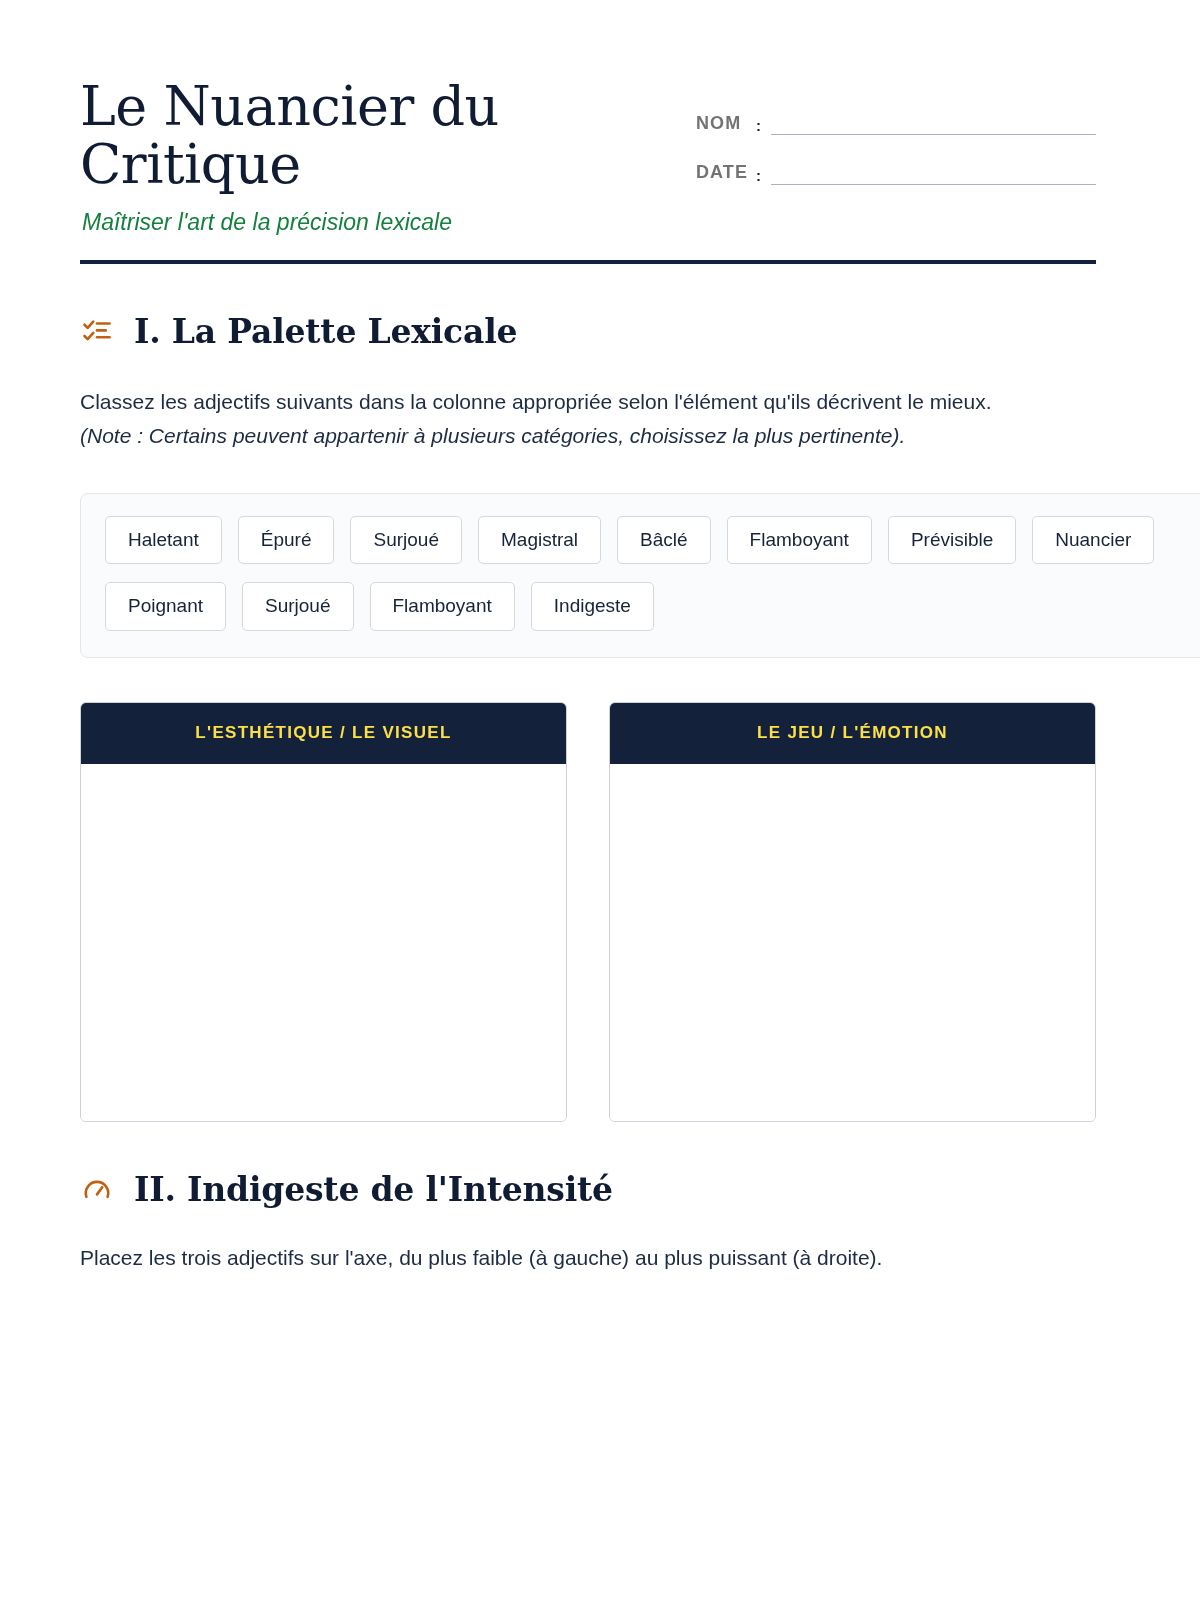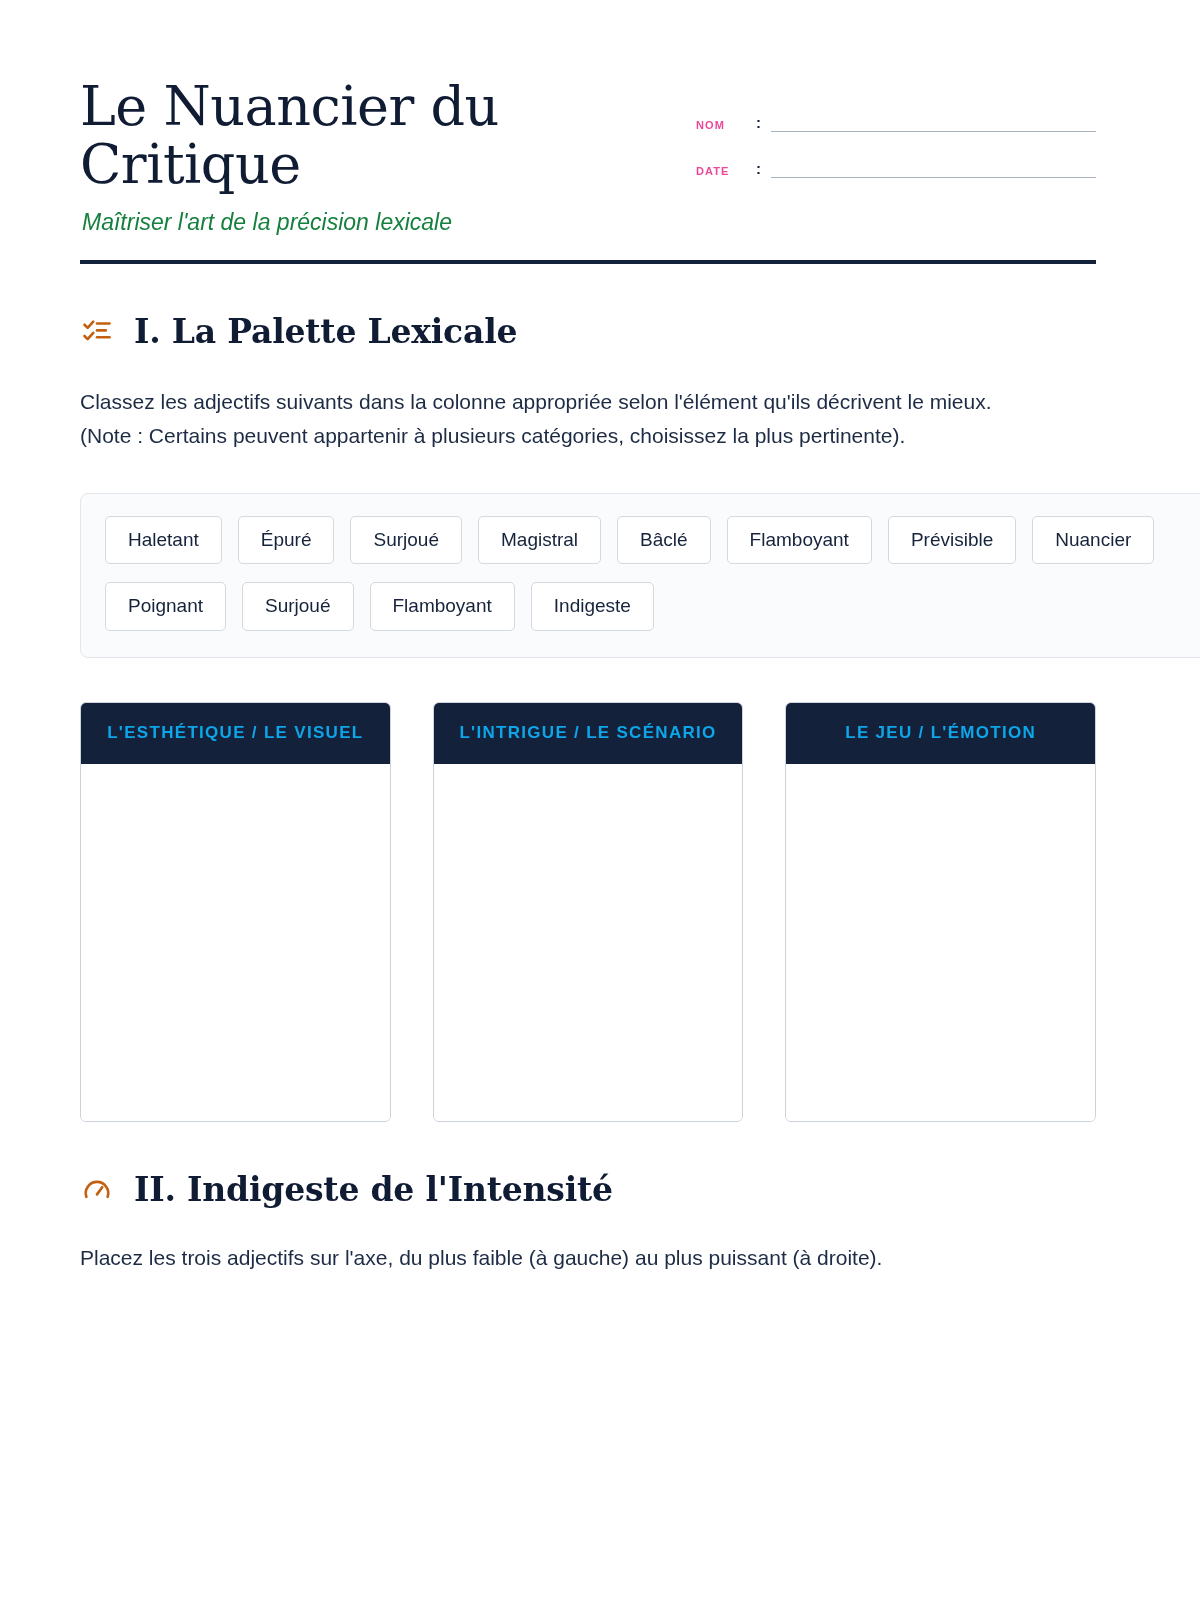--- a/index.html
+++ b/index.html
@@ -51,24 +51,24 @@
   .meta {
     margin-top: 34px;
     width: 400px;
   }
   .meta-row {
     display: flex;
     align-items: flex-end;
     margin-bottom: 26px;
   }
   .meta-label {
-    font-size: 11px;
+    font-size: 18px;
     font-weight: bold;
     letter-spacing: 1.1px;
-    color: #ec4899;
+    color: #737373;
     width: 66px;
     line-height: 1.3;
     text-align: left;
   }
   .meta-colon {
     font-size: 15px;
     font-weight: bold;
     color: #13213a;
     margin: 0 10px 0 -6px;
     align-self: flex-end;
@@ -110,21 +110,21 @@
     margin: 4px;
     letter-spacing: -0.2px;
   }
   .section-desc {
     font-size: 21px;
     line-height: 1.62;
     color: #1d2b44;
     margin: 30px 0 0 0;
     max-width: 960px;
   }
-  .section-desc .note { }
+  .section-desc .note { font-style: italic; }
 
   
   .wordbank {
     margin-top: 40px;
     border: 1px solid #e3e6ea;
     border-radius: 8px;
     background: #fafbfc;
     padding: 22px 24px 26px 24px;
     width: 1159px;
     display: flex;
@@ -154,21 +154,21 @@
     border: 1px solid #ccd3dc;
     border-radius: 6px;
     background: #fff;
     overflow: hidden;
     height: 420px;
     display: flex;
     flex-direction: column;
   }
   .col-head {
     background: #13213a;
-    color: #0ea5e9;
+    color: #fde047;
     font-size: 17px;
     font-weight: bold;
     letter-spacing: 1.3px;
     text-align: center;
     padding: 18px 10px;
     line-height: 1.45;
   }
   .col-body { flex: 1; background: #ffffff; }
 
   
@@ -234,24 +234,20 @@
       <span class="chip">Flamboyant</span>
       <span class="chip">Indigeste</span>
     </div>
 
     <div class="columns">
       <div class="col">
         <div class="col-head">L'ESTHÉTIQUE / LE VISUEL</div>
         <div class="col-body"></div>
       </div>
       <div class="col">
-        <div class="col-head">L'INTRIGUE / LE SCÉNARIO</div>
-        <div class="col-body"></div>
-      </div>
-      <div class="col">
         <div class="col-head">LE JEU / L'ÉMOTION</div>
         <div class="col-body"></div>
       </div>
     </div>
   </div>
 
   <div class="section">
     <div class="section-head">
       <span class="section-icon">
         <svg width="30" height="30" viewBox="0 0 24 24" fill="none" stroke="#c2600f" stroke-width="2.1" stroke-linecap="round" stroke-linejoin="round">

